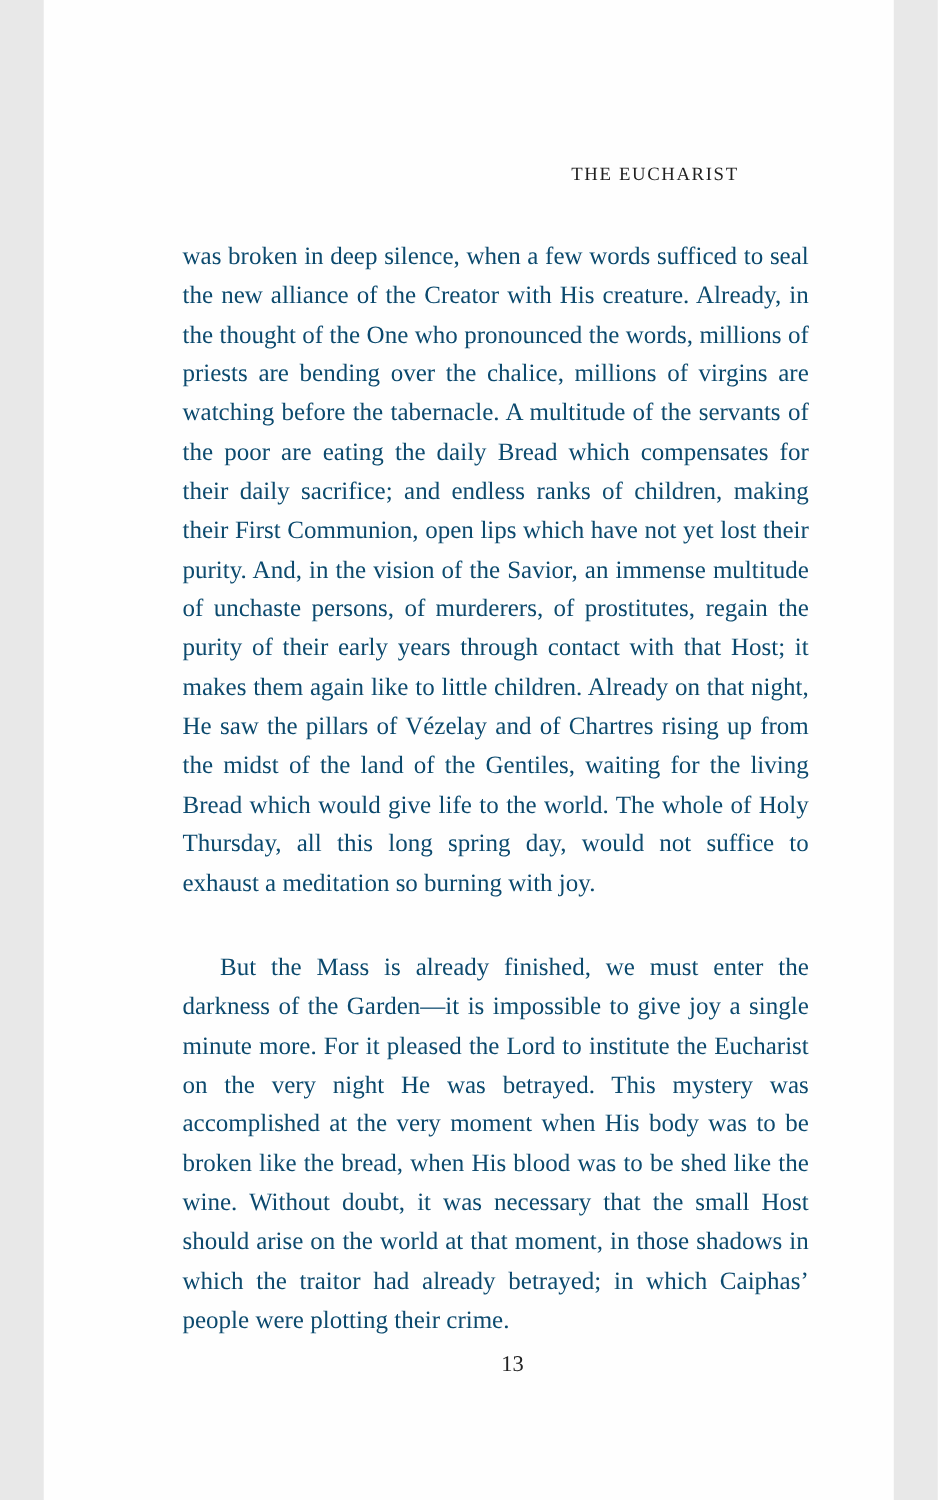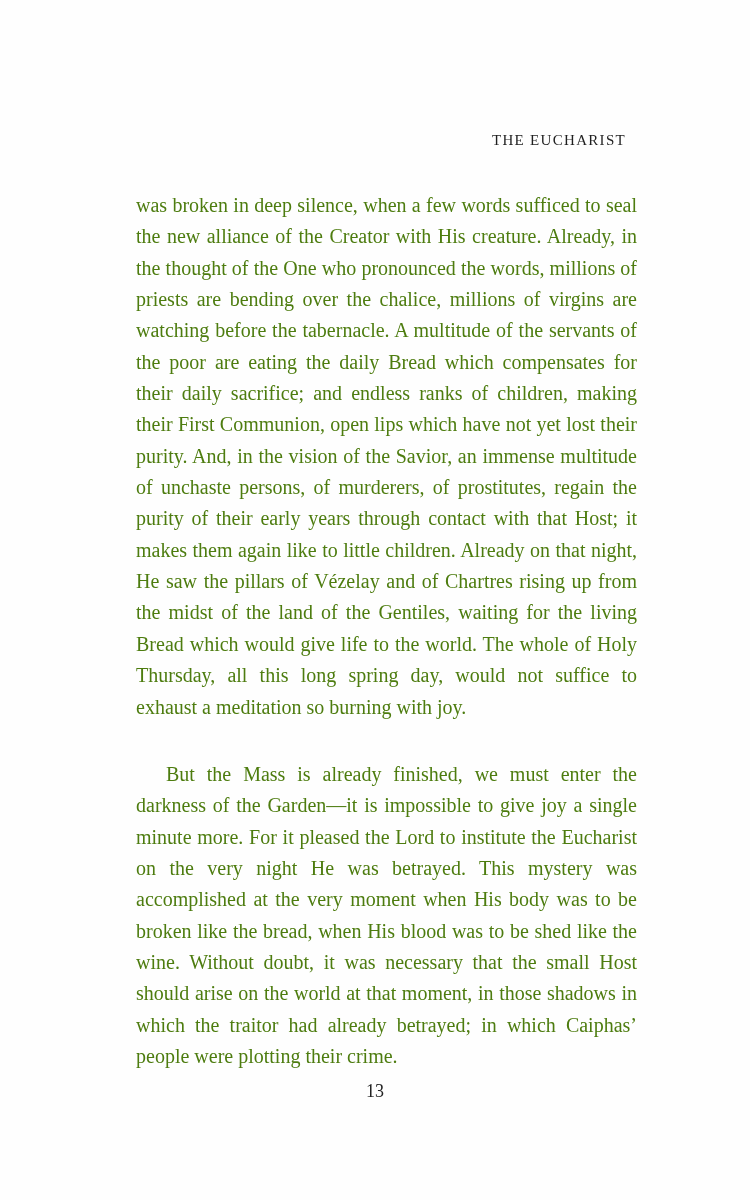--- a/index.html
+++ b/index.html
@@ -2,21 +2,21 @@
 <html><head>
 <meta charset="utf-8">
 <style>
   html, body {
     margin: 0;
     padding: 0;
     background: #e8e8e8;
   }
   .page {
     position: relative;
-    width: 750px;
+    width: 680px;
     height: 1200px;
     margin: 0 auto;
     background: #fefefe;
     overflow: hidden;
     font-family: "Liberation Serif", "DejaVu Serif", serif;
     color: #232323;
   }
   .running-header {
     position: absolute;
     top: 132px;
@@ -24,27 +24,27 @@
     font-size: 15px;
     line-height: 17px;
     letter-spacing: 1.3px;
     color: #1f1f1f;
     text-transform: uppercase;
     white-space: nowrap;
   }
   .body-text {
     position: absolute;
     top: 190px;
-    left: 136px;
+    left: 111px;
     width: 501px;
     font-size: 20px;
     line-height: 31.35px;
     text-align: justify;
     text-justify: inter-word;
-    color: #4d7c0f;
+    color: #0c4a6e;
   }
   .body-text p {
     margin: 0;
     padding: 0;
   }
   .body-text p.indented {
     text-indent: 30px;
     margin-top: 36px;
   }
   .page-number {

